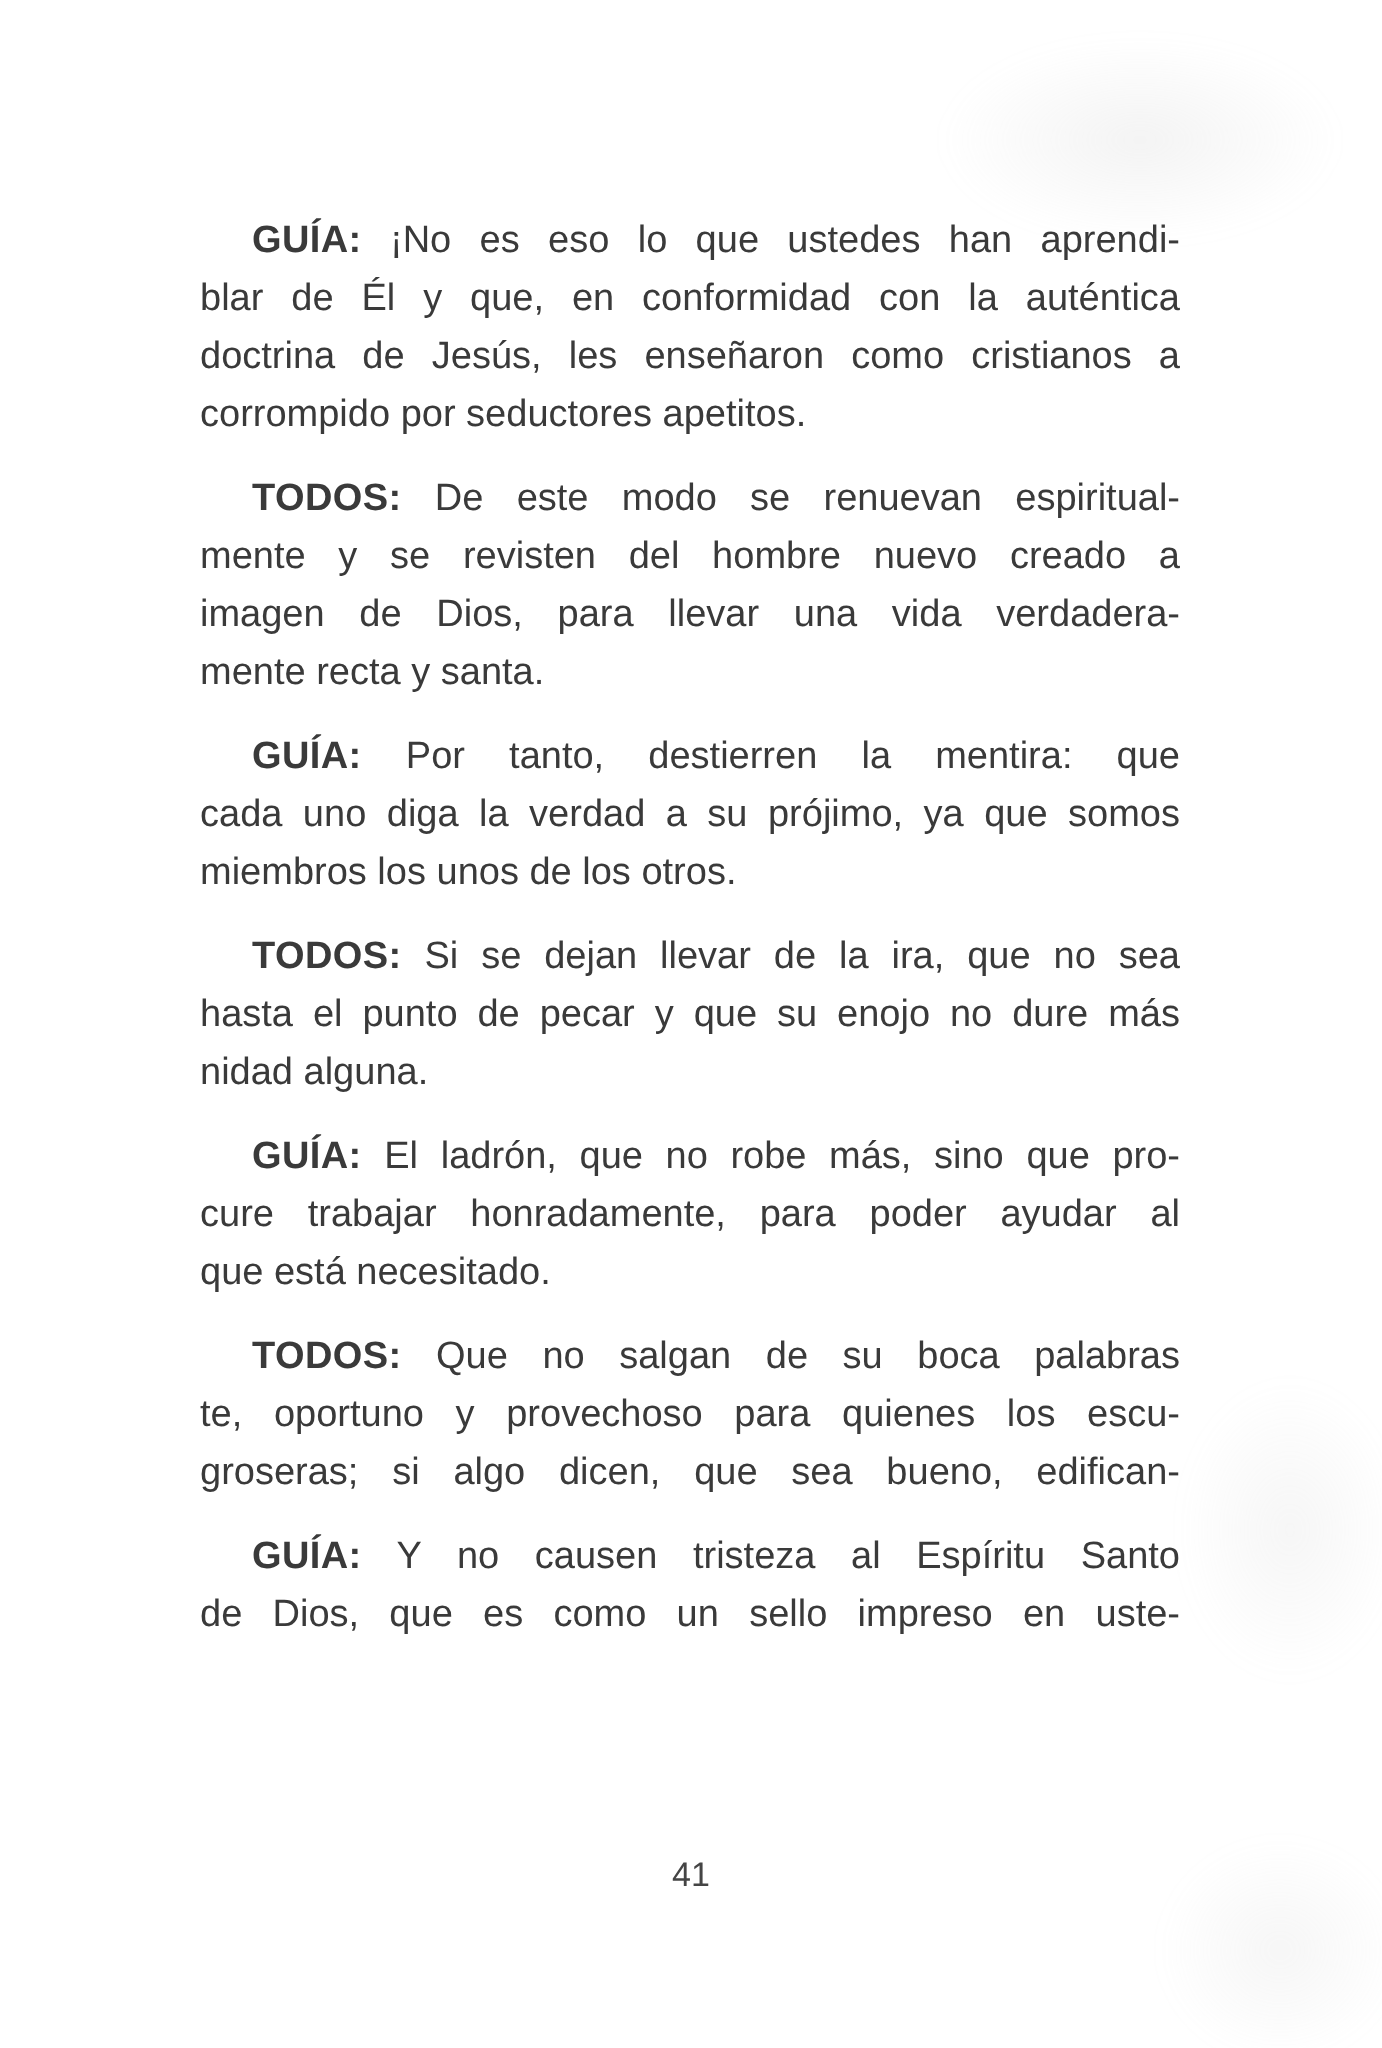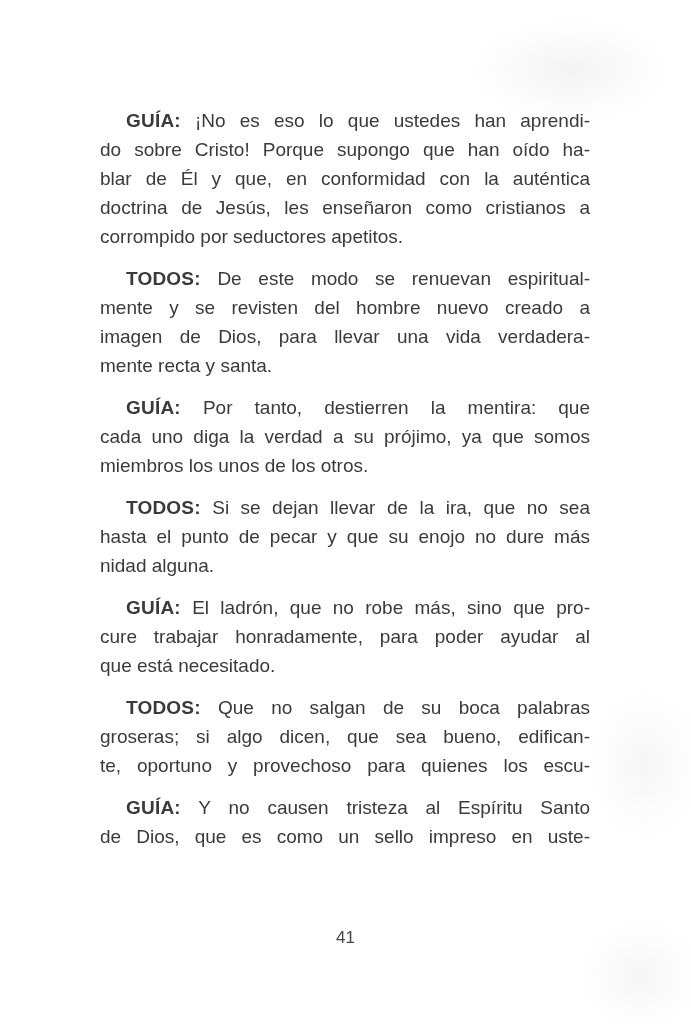--- a/index.html
+++ b/index.html
@@ -75,21 +75,20 @@
 </head>
 <body>
 
 <div class="scan-artifact artifact-1"></div>
 <div class="scan-artifact artifact-2"></div>
 <div class="scan-artifact artifact-3"></div>
 
 <div class="page-text">
     <div class="paragraph">
       <div class="line first-line"><span class="speaker-label">GUÍA:</span> ¡No es eso lo que ustedes han aprendi-</div>
-      <div class="line">do sobre Cristo! Porque supongo que han oído ha-</div>
       <div class="line">blar de Él y que, en conformidad con la auténtica</div>
       <div class="line">doctrina de Jesús, les enseñaron como cristianos a</div>
       <div class="line last-line">corrompido por seductores apetitos.</div>
     </div>
     <div class="paragraph">
       <div class="line first-line"><span class="speaker-label">TODOS:</span> De este modo se renuevan espiritual-</div>
       <div class="line">mente y se revisten del hombre nuevo creado a</div>
       <div class="line">imagen de Dios, para llevar una vida verdadera-</div>
       <div class="line last-line">mente recta y santa.</div>
     </div>
@@ -103,22 +102,22 @@
       <div class="line">hasta el punto de pecar y que su enojo no dure más</div>
       <div class="line last-line">nidad alguna.</div>
     </div>
     <div class="paragraph">
       <div class="line first-line"><span class="speaker-label">GUÍA:</span> El ladrón, que no robe más, sino que pro-</div>
       <div class="line">cure trabajar honradamente, para poder ayudar al</div>
       <div class="line last-line">que está necesitado.</div>
     </div>
     <div class="paragraph">
       <div class="line first-line"><span class="speaker-label">TODOS:</span> Que no salgan de su boca palabras</div>
+      <div class="line">te, oportuno y provechoso para quienes los escu-</div>
       <div class="line">groseras; si algo dicen, que sea bueno, edifican-</div>
-      <div class="line">te, oportuno y provechoso para quienes los escu-</div>
     </div>
     <div class="paragraph">
       <div class="line first-line"><span class="speaker-label">GUÍA:</span> Y no causen tristeza al Espíritu Santo</div>
       <div class="line">de Dios, que es como un sello impreso en uste-</div>
     </div>
   </div>
 
 <div class="page-number">41</div>
 
 </body></html>

